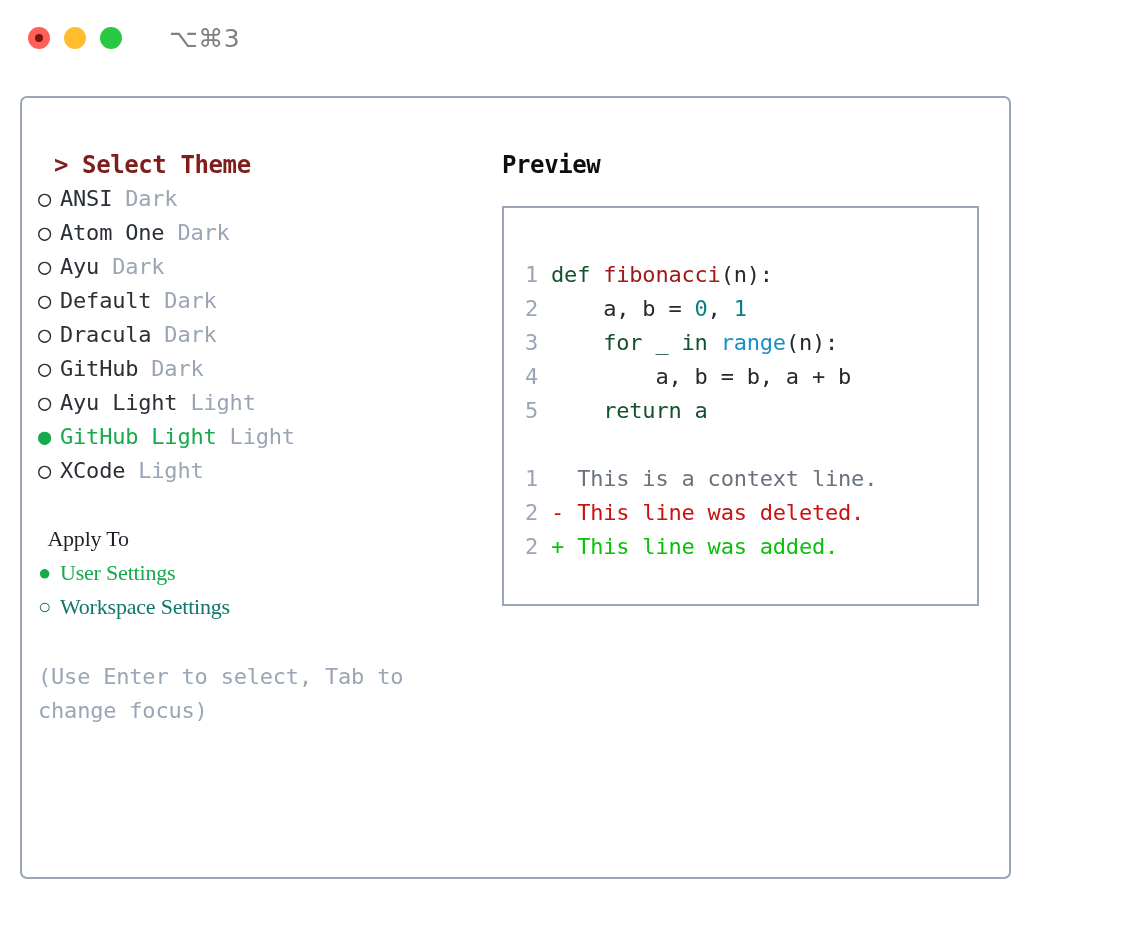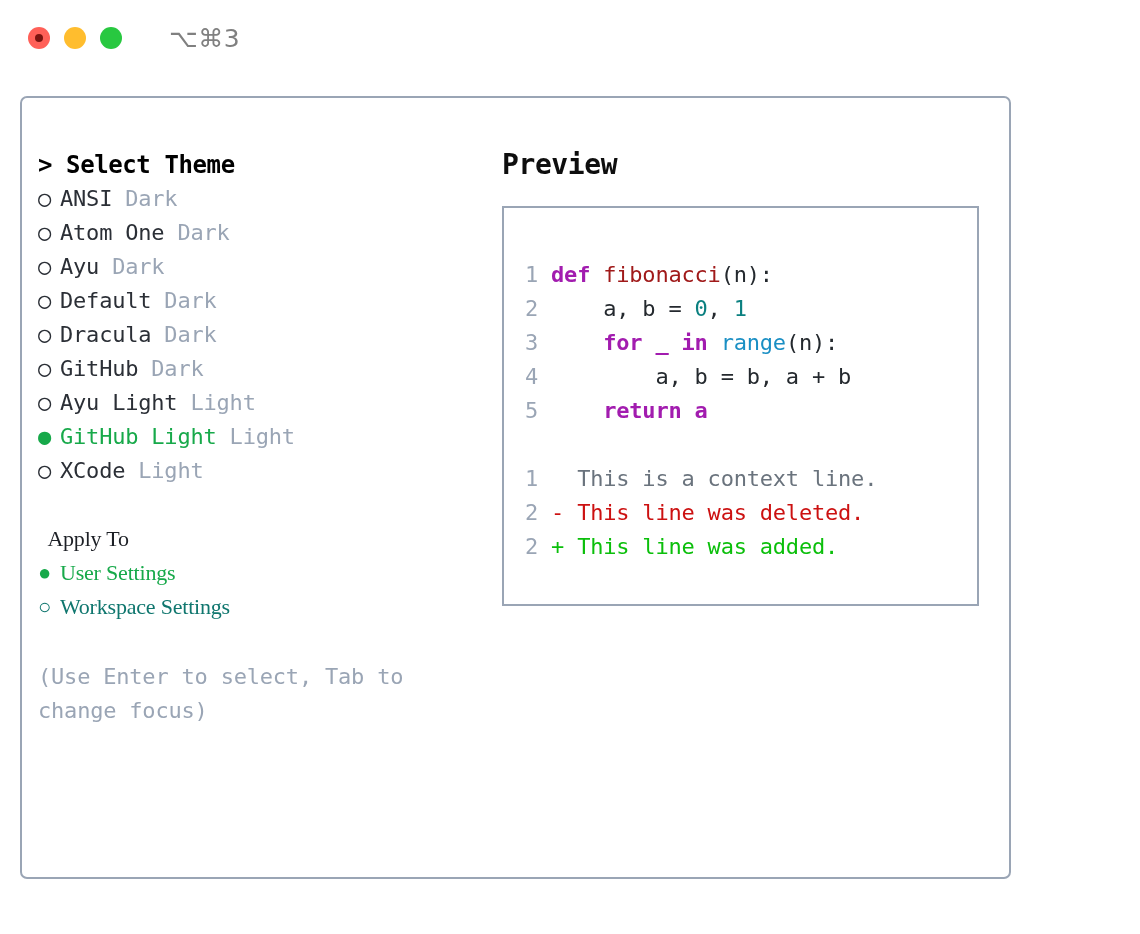--- a/index.html
+++ b/index.html
@@ -90,24 +90,25 @@
   .left-col {
     position: absolute;
     left: 16px;
     top: 50px;
     width: 445px;
   }
 
   .list-header {
     font-size: 24px;
     font-weight: bold;
-    color: #000000;
+    color: #7f1d1d;
     letter-spacing: -0.4px;
     line-height: 34px;
     white-space: pre;
+    margin-left: 16px;
   }
 
   .theme-row {
     font-size: 22px;
     line-height: 34px;
     white-space: pre;
     color: #2b2f36;
     letter-spacing: -0.2px;
   }
   .bullet {
@@ -154,21 +155,21 @@
   }
 
   
   .right-col {
     position: absolute;
     left: 480px;
     top: 50px;
     width: 490px;
   }
   .preview-title {
-    font-size: 28px;
+    font-size: 24px;
     font-weight: bold;
     color: #0e0e0e;
     line-height: 34px;
     letter-spacing: -0.4px;
   }
   .preview-box {
     margin-top: 24px;
     width: 477px;
     height: 400px;
     border: 2px solid #9aa5b5;
@@ -188,21 +189,21 @@
     white-space: pre;
     letter-spacing: -0.2px;
   }
   .lnum {
     display: inline-block;
     width: 22px;
     text-align: right;
     color: #9aa5b5;
   }
   .tok-plain  { color: #24292e; }
-  .tok-kw     { color: #a21caf; font-weight: bold; }
+  .tok-kw     { color: #14532d; }
   .tok-fn     { color: #a01a1a; }
   .tok-num    { color: #0b8080; }
   .tok-builtin{ color: #1a8fc4; }
 
   .diff-block { margin-top: 34px; }
   .diff-ctx { color: #6a737d; }
   .diff-del { color: #cc1111; }
   .diff-add { color: #0bbf0b; }
 </style>
 </head>

